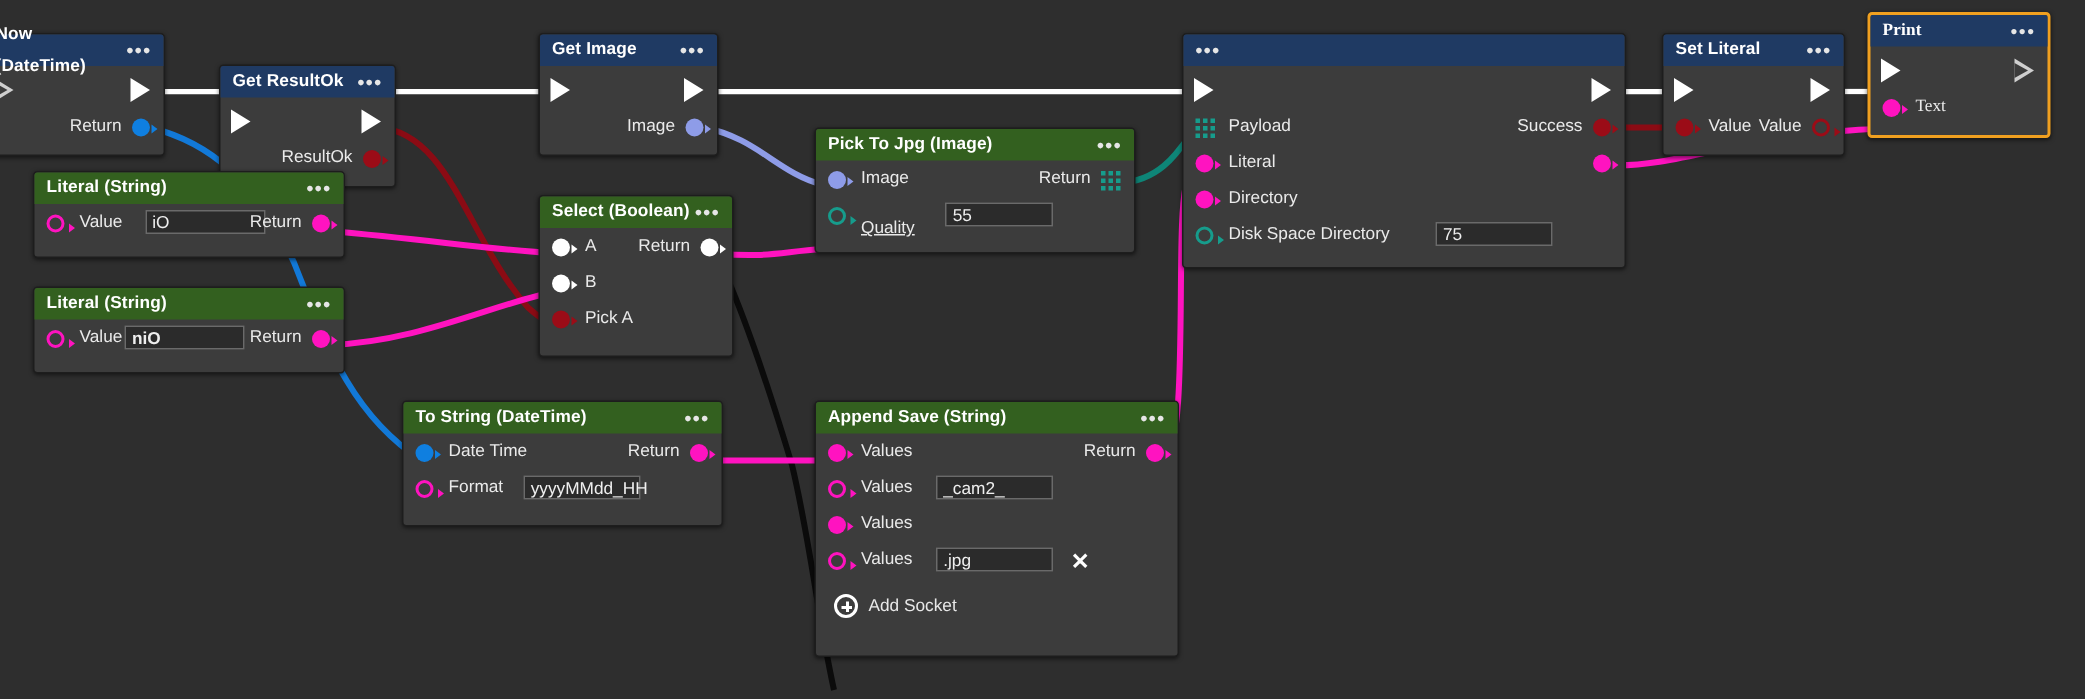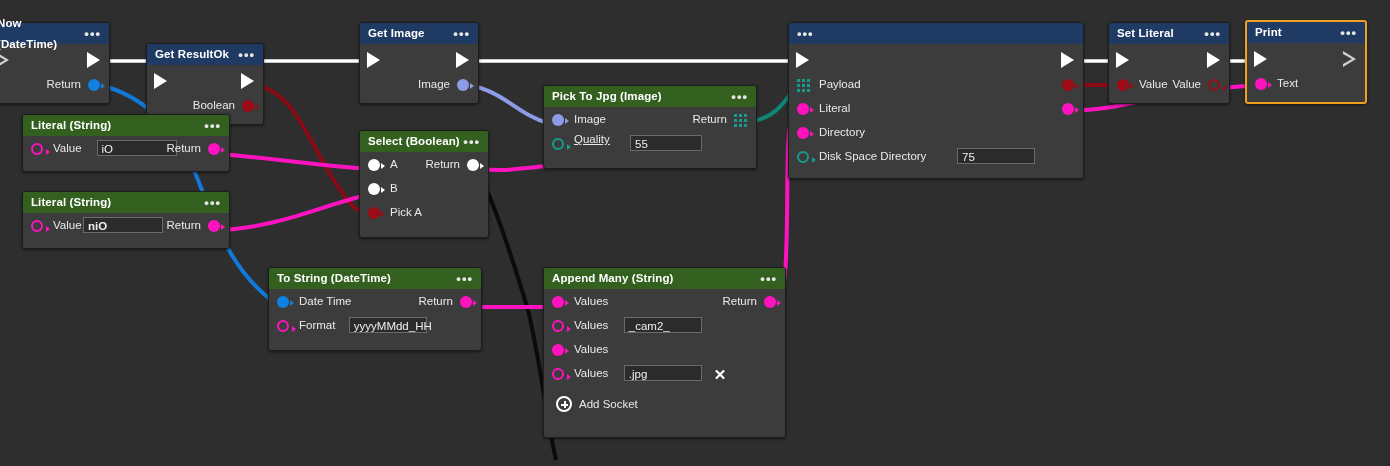--- a/index.html
+++ b/index.html
@@ -93,21 +93,21 @@
     </div>
     <div class="node" style="left: 146px; top: 22px; width: 116px; height: 80px; margin-top: 21px;">
       <div class="hdr blue">
         <span>Get ResultOk</span>
         <span class="dots">•••</span>
       </div>
       <div class="body"></div>
       <div class="tri" style="left: 7px; top: 29px;"></div>
       <div class="tri" style="left: 94px; top: 29px;"></div>
       <div class="pin" style="left: 95px; top: 56px; color: rgb(155, 12, 23); background: rgb(155, 12, 23);"></div>
-      <div class="lbl r" style="left: 0px; top: 55px; width: 88px;">Boolean</div>
+      <div class="lbl r" style="left: 0px; top: 55px; width: 88px;">ResultOk</div>
     </div>
     <div class="node" style="left: 359px; top: 22px; width: 118px; height: 80px;">
       <div class="hdr blue">
         <span>Get Image</span>
         <span class="dots">•••</span>
       </div>
       <div class="body"></div>
       <div class="tri" style="left: 7px; top: 29px;"></div>
       <div class="tri" style="left: 96px; top: 29px;"></div>
       <div class="pin" style="left: 97px; top: 56px; color: rgb(142, 156, 232); background: rgb(142, 156, 232);"></div>
@@ -126,20 +126,21 @@
         <i style="background: rgb(22, 156, 140);"></i>
         <i style="background: rgb(22, 156, 140);"></i>
         <i style="background: rgb(22, 156, 140);"></i>
         <i style="background: rgb(22, 156, 140);"></i>
         <i style="background: rgb(22, 156, 140);"></i>
         <i style="background: rgb(22, 156, 140);"></i>
         <i style="background: rgb(22, 156, 140);"></i>
       </div>
       <div class="lbl" style="left: 30px; top: 55px;">Payload</div>
       <div class="pin" style="left: 273px; top: 56px; color: rgb(155, 12, 23); background: rgb(155, 12, 23);"></div>
+      <div class="lbl r" style="left: 0px; top: 55px; width: 266px;">Success</div>
       <div class="pin" style="left: 8px; top: 80px; color: rgb(255, 19, 192); background: rgb(255, 19, 192);"></div>
       <div class="lbl" style="left: 30px; top: 79px;">Literal</div>
       <div class="pin" style="left: 273px; top: 80px; color: rgb(255, 19, 192); background: rgb(255, 19, 192);"></div>
       <div class="pin" style="left: 8px; top: 104px; color: rgb(255, 19, 192); background: rgb(255, 19, 192);"></div>
       <div class="lbl" style="left: 30px; top: 103px;">Directory</div>
       <div class="pin hollow" style="left: 8px; top: 128px; color: rgb(22, 156, 140); border-color: rgb(22, 156, 140);"></div>
       <div class="lbl" style="left: 30px; top: 127px;">Disk Space Directory</div>
       <div class="fld" style="left: 168px; top: 125px; width: 78px;">75</div>
     </div>
     <div class="node" style="left: 1108px; top: 22px; width: 120px; height: 80px;">
@@ -148,21 +149,21 @@
         <span class="dots">•••</span>
       </div>
       <div class="body"></div>
       <div class="tri" style="left: 7px; top: 29px;"></div>
       <div class="tri" style="left: 98px; top: 29px;"></div>
       <div class="pin" style="left: 8px; top: 56px; color: rgb(155, 12, 23); background: rgb(155, 12, 23);"></div>
       <div class="lbl" style="left: 30px; top: 55px;">Value</div>
       <div class="pin hollow" style="left: 99px; top: 56px; color: rgb(155, 12, 23); border-color: rgb(155, 12, 23);"></div>
       <div class="lbl r" style="left: 0px; top: 55px; width: 92px;">Value</div>
     </div>
-    <div class="node sel" style="left: 1245px; top: 20px; width: 118px; height: 80px;">
+    <div class="node sel" style="left: 1245px; top: 8px; width: 118px; height: 80px; font-family: Liberation Serif, serif;">
       <div class="hdr blue">
         <span>Print</span>
         <span class="dots">•••</span>
       </div>
       <div class="body"></div>
       <div class="tri" style="left: 7px; top: 29px;"></div>
       <div class="tri hollow" style="left: 96px; top: 29px;"></div>
       <div class="pin" style="left: 8px; top: 56px; color: rgb(255, 19, 192); background: rgb(255, 19, 192);"></div>
       <div class="lbl" style="left: 30px; top: 55px;">Text</div>
     </div>
@@ -219,40 +220,40 @@
         <i style="background: rgb(22, 156, 140);"></i>
         <i style="background: rgb(22, 156, 140);"></i>
         <i style="background: rgb(22, 156, 140);"></i>
         <i style="background: rgb(22, 156, 140);"></i>
         <i style="background: rgb(22, 156, 140);"></i>
         <i style="background: rgb(22, 156, 140);"></i>
         <i style="background: rgb(22, 156, 140);"></i>
       </div>
       <div class="lbl r" style="left: 0px; top: 27px; width: 183px;">Return</div>
       <div class="pin hollow" style="left: 8px; top: 52px; color: rgb(22, 156, 140); border-color: rgb(22, 156, 140);"></div>
-      <div class="lbl" style="left: 30px; top: 47px; text-decoration: underline;">Quality</div>
+      <div class="lbl" style="left: 30px; top: 60px; text-decoration: underline;">Quality</div>
       <div class="fld" style="left: 86.1px; top: 49px; width: 72px;">55</div>
     </div>
     <div class="node" style="left: 268px; top: 267px; width: 212px; height: 82px;">
       <div class="hdr green">
         <span>To String (DateTime)</span>
         <span class="dots">•••</span>
       </div>
       <div class="body"></div>
       <div class="pin" style="left: 8px; top: 28px; color: rgb(15, 127, 224); background: rgb(15, 127, 224);"></div>
       <div class="lbl" style="left: 30px; top: 27px;">Date Time</div>
       <div class="pin" style="left: 191px; top: 28px; color: rgb(255, 19, 192); background: rgb(255, 19, 192);"></div>
       <div class="lbl r" style="left: 0px; top: 27px; width: 184px;">Return</div>
       <div class="pin hollow" style="left: 8px; top: 52px; color: rgb(255, 19, 192); border-color: rgb(255, 19, 192);"></div>
       <div class="lbl" style="left: 30px; top: 51px;">Format</div>
       <div class="fld" style="left: 79.8px; top: 49px; width: 78px;">yyyyMMdd_HH</div>
     </div>
     <div class="node" style="left: 543px; top: 267px; width: 241px; height: 169px;">
       <div class="hdr green">
-        <span>Append Many (String)</span>
+        <span>Append Save (String)</span>
         <span class="dots">•••</span>
       </div>
       <div class="body"></div>
       <div class="pin" style="left: 8px; top: 28px; color: rgb(255, 19, 192); background: rgb(255, 19, 192);"></div>
       <div class="lbl" style="left: 30px; top: 27px;">Values</div>
       <div class="pin" style="left: 220px; top: 28px; color: rgb(255, 19, 192); background: rgb(255, 19, 192);"></div>
       <div class="lbl r" style="left: 0px; top: 27px; width: 213px;">Return</div>
       <div class="pin hollow" style="left: 8px; top: 52px; color: rgb(255, 19, 192); border-color: rgb(255, 19, 192);"></div>
       <div class="lbl" style="left: 30px; top: 51px;">Values</div>
       <div class="fld" style="left: 79.8px; top: 49px; width: 78px;">_cam2_</div>

